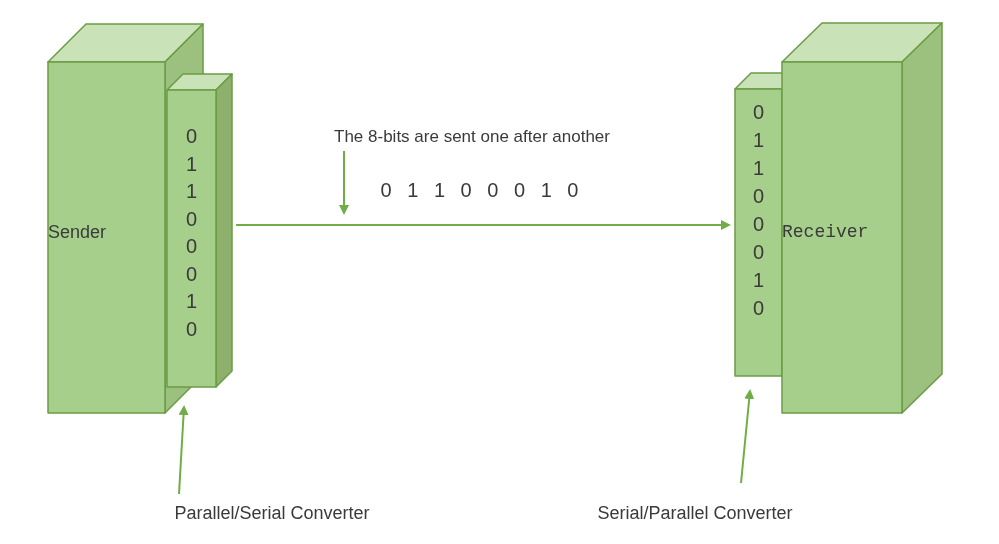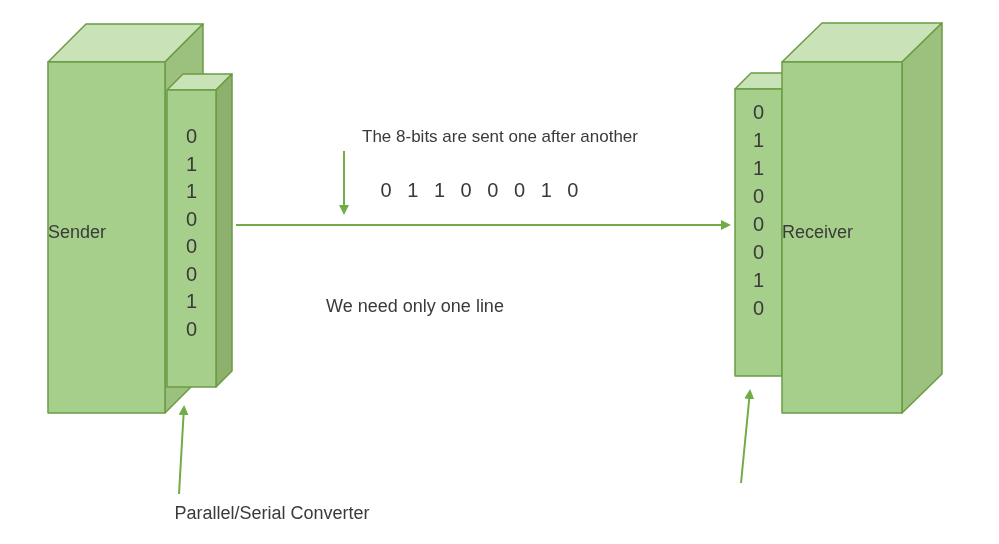--- a/index.html
+++ b/index.html
@@ -25,34 +25,33 @@
     color: #3a3a3a;
     font-family: "Liberation Sans", sans-serif;
     white-space: pre-line;
   }
   .device-label {
     font-size: 18px;
     line-height: 20px;
     text-align: left;
   }
   .sender-label  { left: 48px;  top: 222px; width: 117px; }
-  .receiver-label{ left: 782px; top: 222px; width: 136px; }
+  .receiver-label{ left: 782px; top: 222px; width: 136px; font-family: Liberation Mono, monospace; }
   .bits-column {
     font-size: 20px;
     text-align: center;
     letter-spacing: 0;
   }
   .sender-bits   { left: 167px; top: 123px; width: 49px; line-height: 27.5px; }
   .receiver-bits { left: 735px; top: 98px;  width: 47px; line-height: 28px; }
   .caption {
     left: 472px; top: 127px;
     transform: translateX(-50%);
     font-size: 17px;
     white-space: nowrap;
-    margin-left: 28px;
   }
   .serial-bits {
     left: 482px; top: 179px;
     transform: translateX(-50%);
     font-size: 20px;
     letter-spacing: 5px;
     white-space: nowrap;
   }
   .note {
     left: 415px; top: 296px;
@@ -123,28 +122,28 @@
 0
 0
 0
 1
 0</div>
 
   <div class="txt caption">The 8-bits are sent one after another</div>
 
   <div class="txt serial-bits">0 1 1 0 0 0 1 0</div>
 
-  <div class="txt note">We need only one line</div>
 
   <div class="txt bits-column receiver-bits">0
 1
 1
 0
 0
 0
 1
 0</div>
 
   <div class="txt device-label receiver-label">Receiver</div>
 
   <div class="txt converter-label parallel-serial-label">Parallel/Serial Converter</div>
 
+  <div class="txt converter-label serial-parallel-label">Serial/Parallel Converter</div>
 </div>
 
 </body></html>

